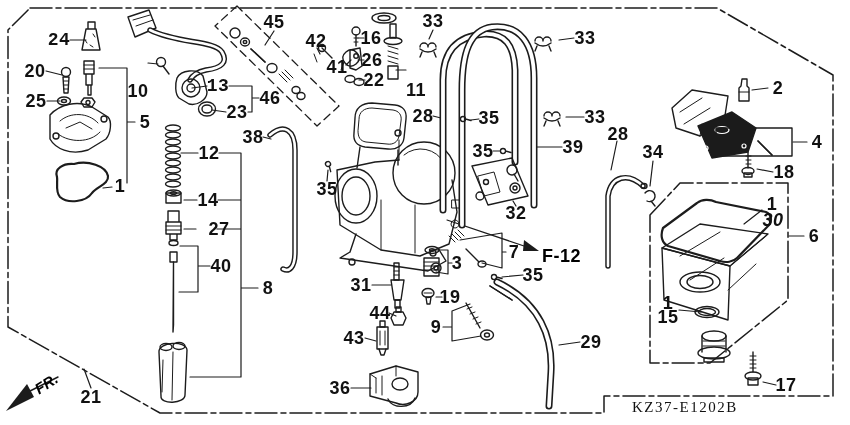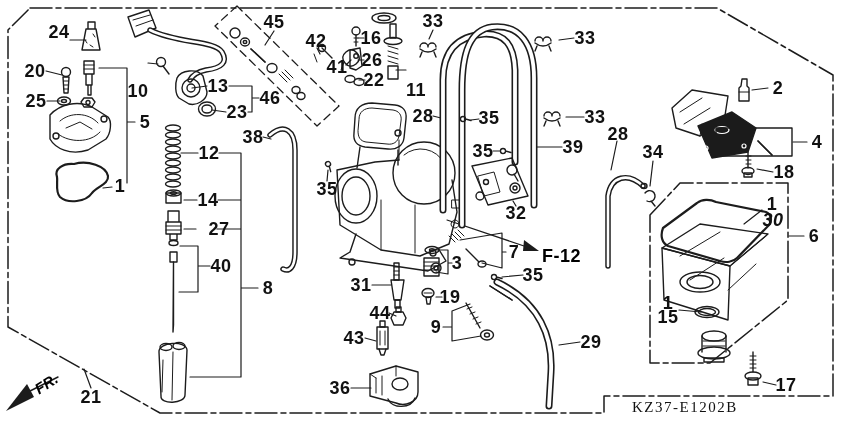--- a/index.html
+++ b/index.html
@@ -361,27 +361,27 @@
     </g>
     <g>
       <path d="M753,352 V372" stroke-width="3"></path>
       <path class="thin" d="M750,356 h6 M750,360 h6 M750,364 h6 M750,368 h6"></path>
       <ellipse cx="753" cy="376" rx="8" ry="4"></ellipse>
       <path d="M748,378 h10 v7 h-10 Z"></path>
     </g>
   </svg>
 
   <div id="labels-layer">
-      <span class="part-label" style="left: 59px; top: 32px;">24</span>
+      <span class="part-label" style="left: 59px; top: 40px; font-family: Liberation Mono, monospace;">24</span>
       <span class="part-label" style="left: 35px; top: 71px;">20</span>
       <span class="part-label" style="left: 36px; top: 101px;">25</span>
       <span class="part-label" style="left: 138px; top: 63px; margin-top: 28px;">10</span>
       <span class="part-label" style="left: 145px; top: 122px;">5</span>
       <span class="part-label" style="left: 120px; top: 186px;">1</span>
-      <span class="part-label" style="left: 218px; top: 86px;">13</span>
+      <span class="part-label" style="left: 218px; top: 86px; font-family: Liberation Mono, monospace;">13</span>
       <span class="part-label" style="left: 237px; top: 112px; text-align: right;">23</span>
       <span class="part-label" style="left: 270px; top: 98px;">46</span>
       <span class="part-label" style="left: 274px; top: 22px;">45</span>
       <span class="part-label" style="left: 253px; top: 137px;">38</span>
       <span class="part-label" style="left: 209px; top: 153px;">12</span>
       <span class="part-label" style="left: 208px; top: 200px;">14</span>
       <span class="part-label" style="left: 207px; top: 229px; margin-left: 12px;">27</span>
       <span class="part-label" style="left: 221px; top: 266px;">40</span>
       <span class="part-label" style="left: 268px; top: 288px;">8</span>
       <span class="part-label" style="left: 91px; top: 397px;">21</span>

